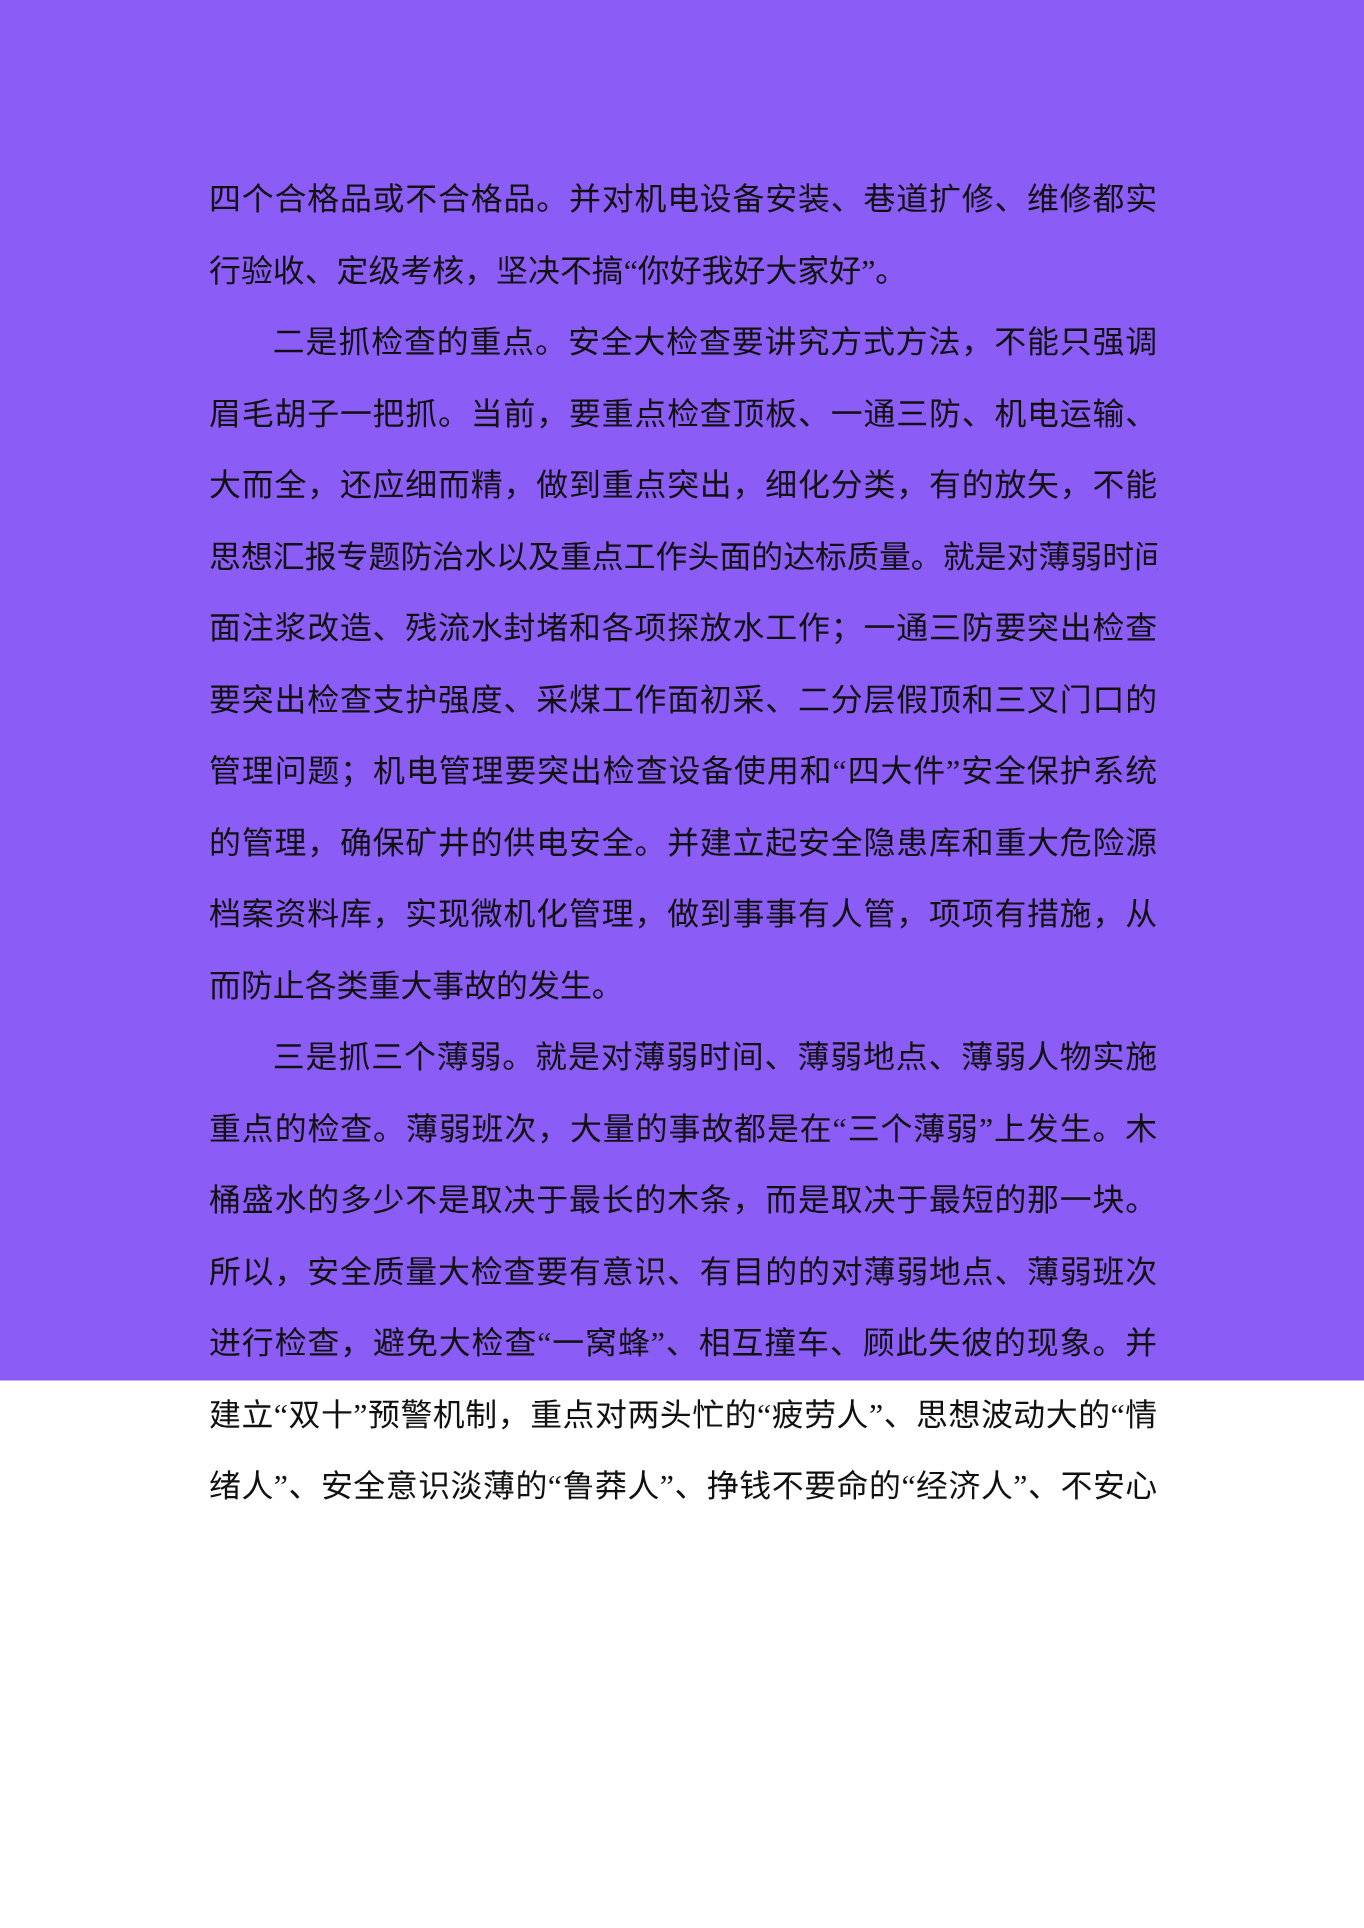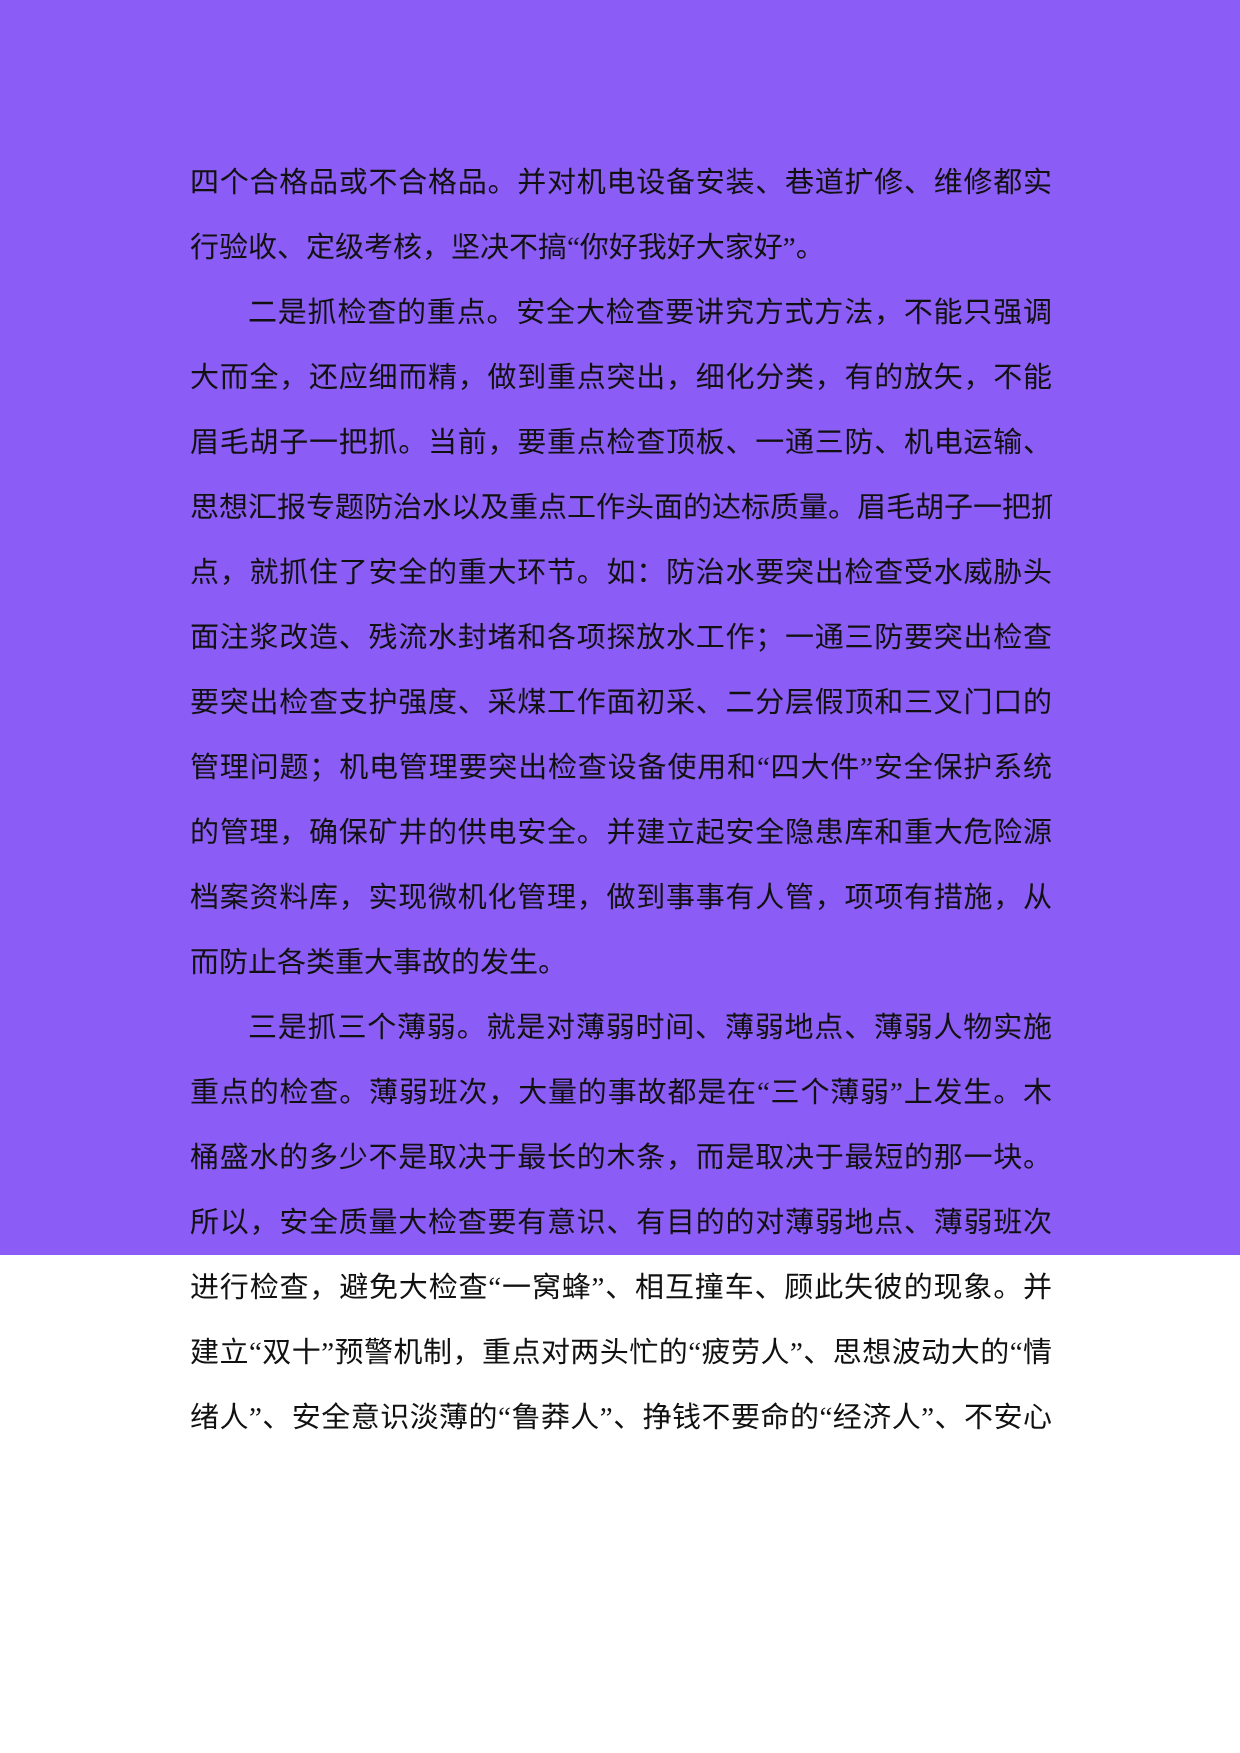--- a/index.html
+++ b/index.html
@@ -52,24 +52,23 @@
   }
 </style>
 </head>
 <body>
 
 <div class="page">
   <div class="text-block">
     <div class="line">四个合格品或不合格品。并对机电设备安装、巷道扩修、维修都实</div>
     <div class="line para-end">行验收、定级考核，坚决不搞“你好我好大家好”。</div>
     <div class="line indent">二是抓检查的重点。安全大检查要讲究方式方法，不能只强调</div>
+    <div class="line">眉毛胡子一把抓。当前，要重点检查顶板、一通三防、机电运输、</div>
     <div class="line">大而全，还应细而精，做到重点突出，细化分类，有的放矢，不能</div>
-    <div class="line">眉毛胡子一把抓。当前，要重点检查顶板、一通三防、机电运输、</div>
-    <div class="line">思想汇报专题防治水以及重点工作头面的达标质量。眉毛胡子一把抓</div>
-    <div class="line">点，就抓住了安全的重大环节。如：防治水要突出检查受水威胁头</div>
+    <div class="line">思想汇报专题防治水以及重点工作头面的达标质量。就是对薄弱时间</div>
     <div class="line">面注浆改造、残流水封堵和各项探放水工作；一通三防要突出检查</div>
     <div class="line">要突出检查支护强度、采煤工作面初采、二分层假顶和三叉门口的</div>
     <div class="line">管理问题；机电管理要突出检查设备使用和“四大件”安全保护系统</div>
     <div class="line">的管理，确保矿井的供电安全。并建立起安全隐患库和重大危险源</div>
     <div class="line">档案资料库，实现微机化管理，做到事事有人管，项项有措施，从</div>
     <div class="line para-end">而防止各类重大事故的发生。</div>
     <div class="line indent">三是抓三个薄弱。就是对薄弱时间、薄弱地点、薄弱人物实施</div>
     <div class="line">重点的检查。薄弱班次，大量的事故都是在“三个薄弱”上发生。木</div>
     <div class="line">桶盛水的多少不是取决于最长的木条，而是取决于最短的那一块。</div>
     <div class="line">所以，安全质量大检查要有意识、有目的的对薄弱地点、薄弱班次</div>

